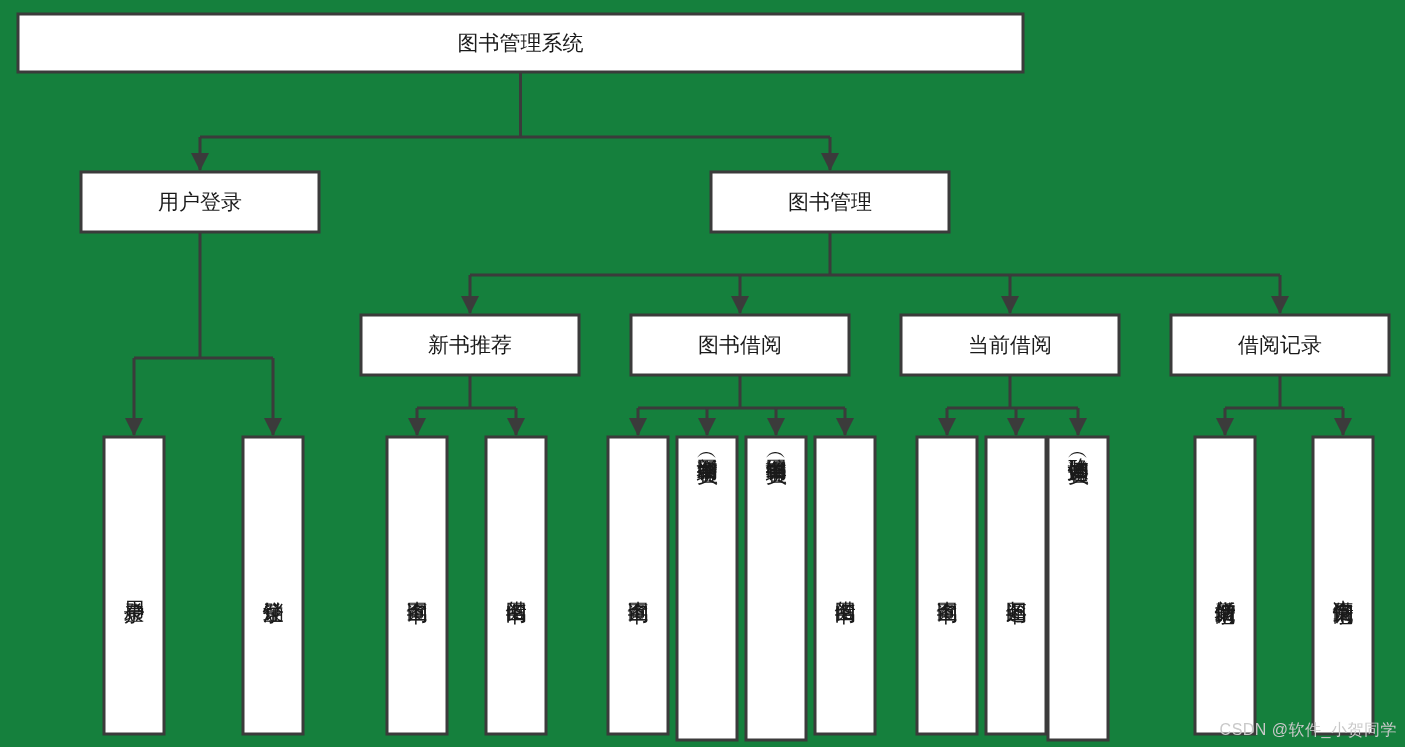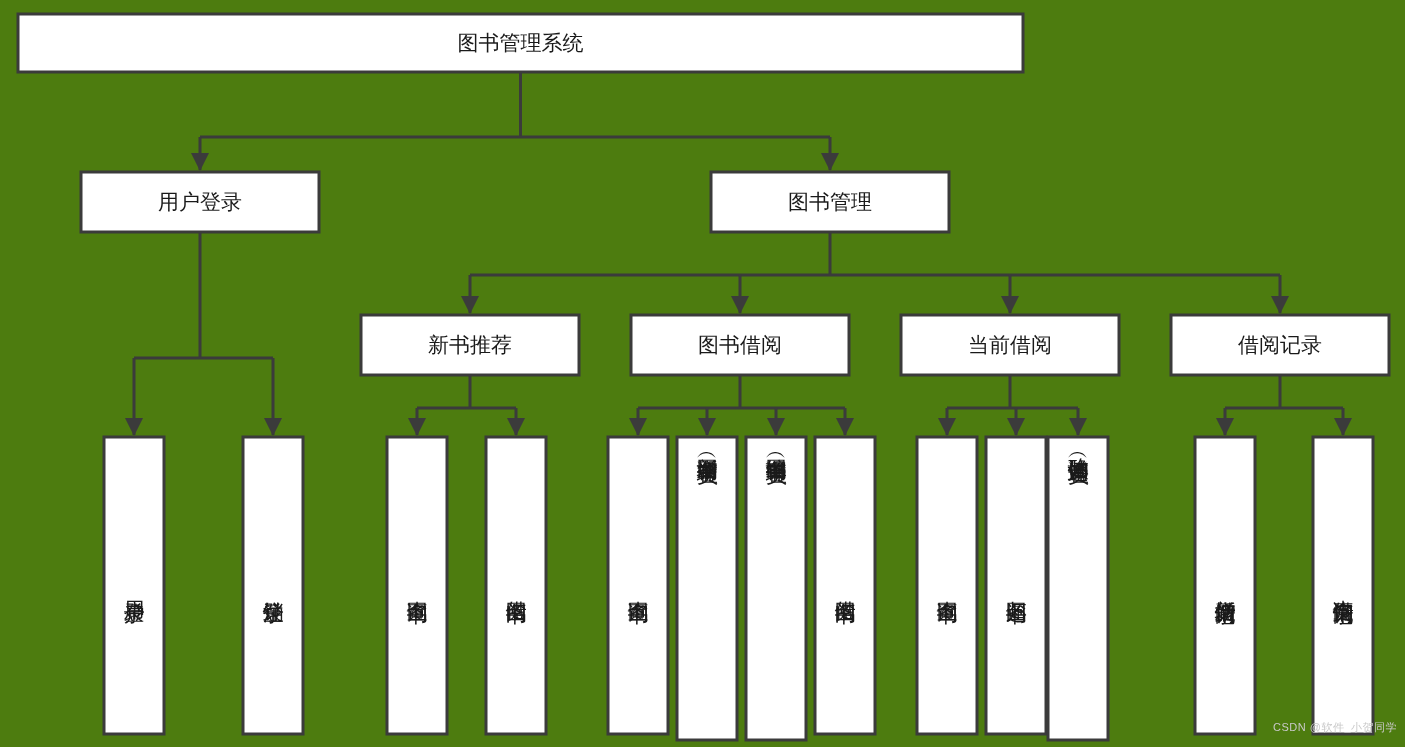--- a/index.html
+++ b/index.html
@@ -1,26 +1,26 @@
 <!DOCTYPE html>
 <html><head>
 <meta charset="utf-8">
 <style>
   html,body{margin:0;padding:0;background:#ffffff;}
   body{width:1405px;height:747px;overflow:hidden;
        font-family:"Liberation Sans","DejaVu Sans",sans-serif;}
-  #diagram-root{position:relative;width:1405px;height:747px;background:#4d7c0f;}
+  #diagram-root{position:relative;width:1405px;height:747px;background:#15803d;}
   svg#flow{position:absolute;left:0;top:0;width:1405px;height:747px;}
   .node-rect{fill:#ffffff;stroke:#3b3b3b;stroke-width:3;}
   .node-label{fill:#1a1a1a;font-family:"Liberation Sans","DejaVu Sans",sans-serif;
               font-size:21px;text-anchor:middle;dominant-baseline:middle;}
   .conn{stroke:#3b3b3b;stroke-width:3;fill:none;stroke-linecap:butt;}
   .arrow-head{fill:#3b3b3b;stroke:none;}
-  .watermark{position:absolute;right:8px;bottom:12px;color:#c9c9c9;
-             font-size:11px;font-family:"Liberation Sans","DejaVu Sans",sans-serif;
+  .watermark{position:absolute;right:8px;bottom:6px;color:#c9c9c9;
+             font-size:16px;font-family:"Liberation Sans","DejaVu Sans",sans-serif;
              white-space:nowrap;letter-spacing:0.5px;}
   .vlabel-wrap{position:absolute;display:flex;align-items:center;justify-content:center;
                pointer-events:none;}
   .vlabel{writing-mode:vertical-rl;text-orientation:upright;
           font-size:21px;color:#1a1a1a;line-height:1.08;
           font-family:"Liberation Sans","DejaVu Sans",sans-serif;
           letter-spacing:1px;white-space:nowrap;}
 </style>
 </head>
 <body>

